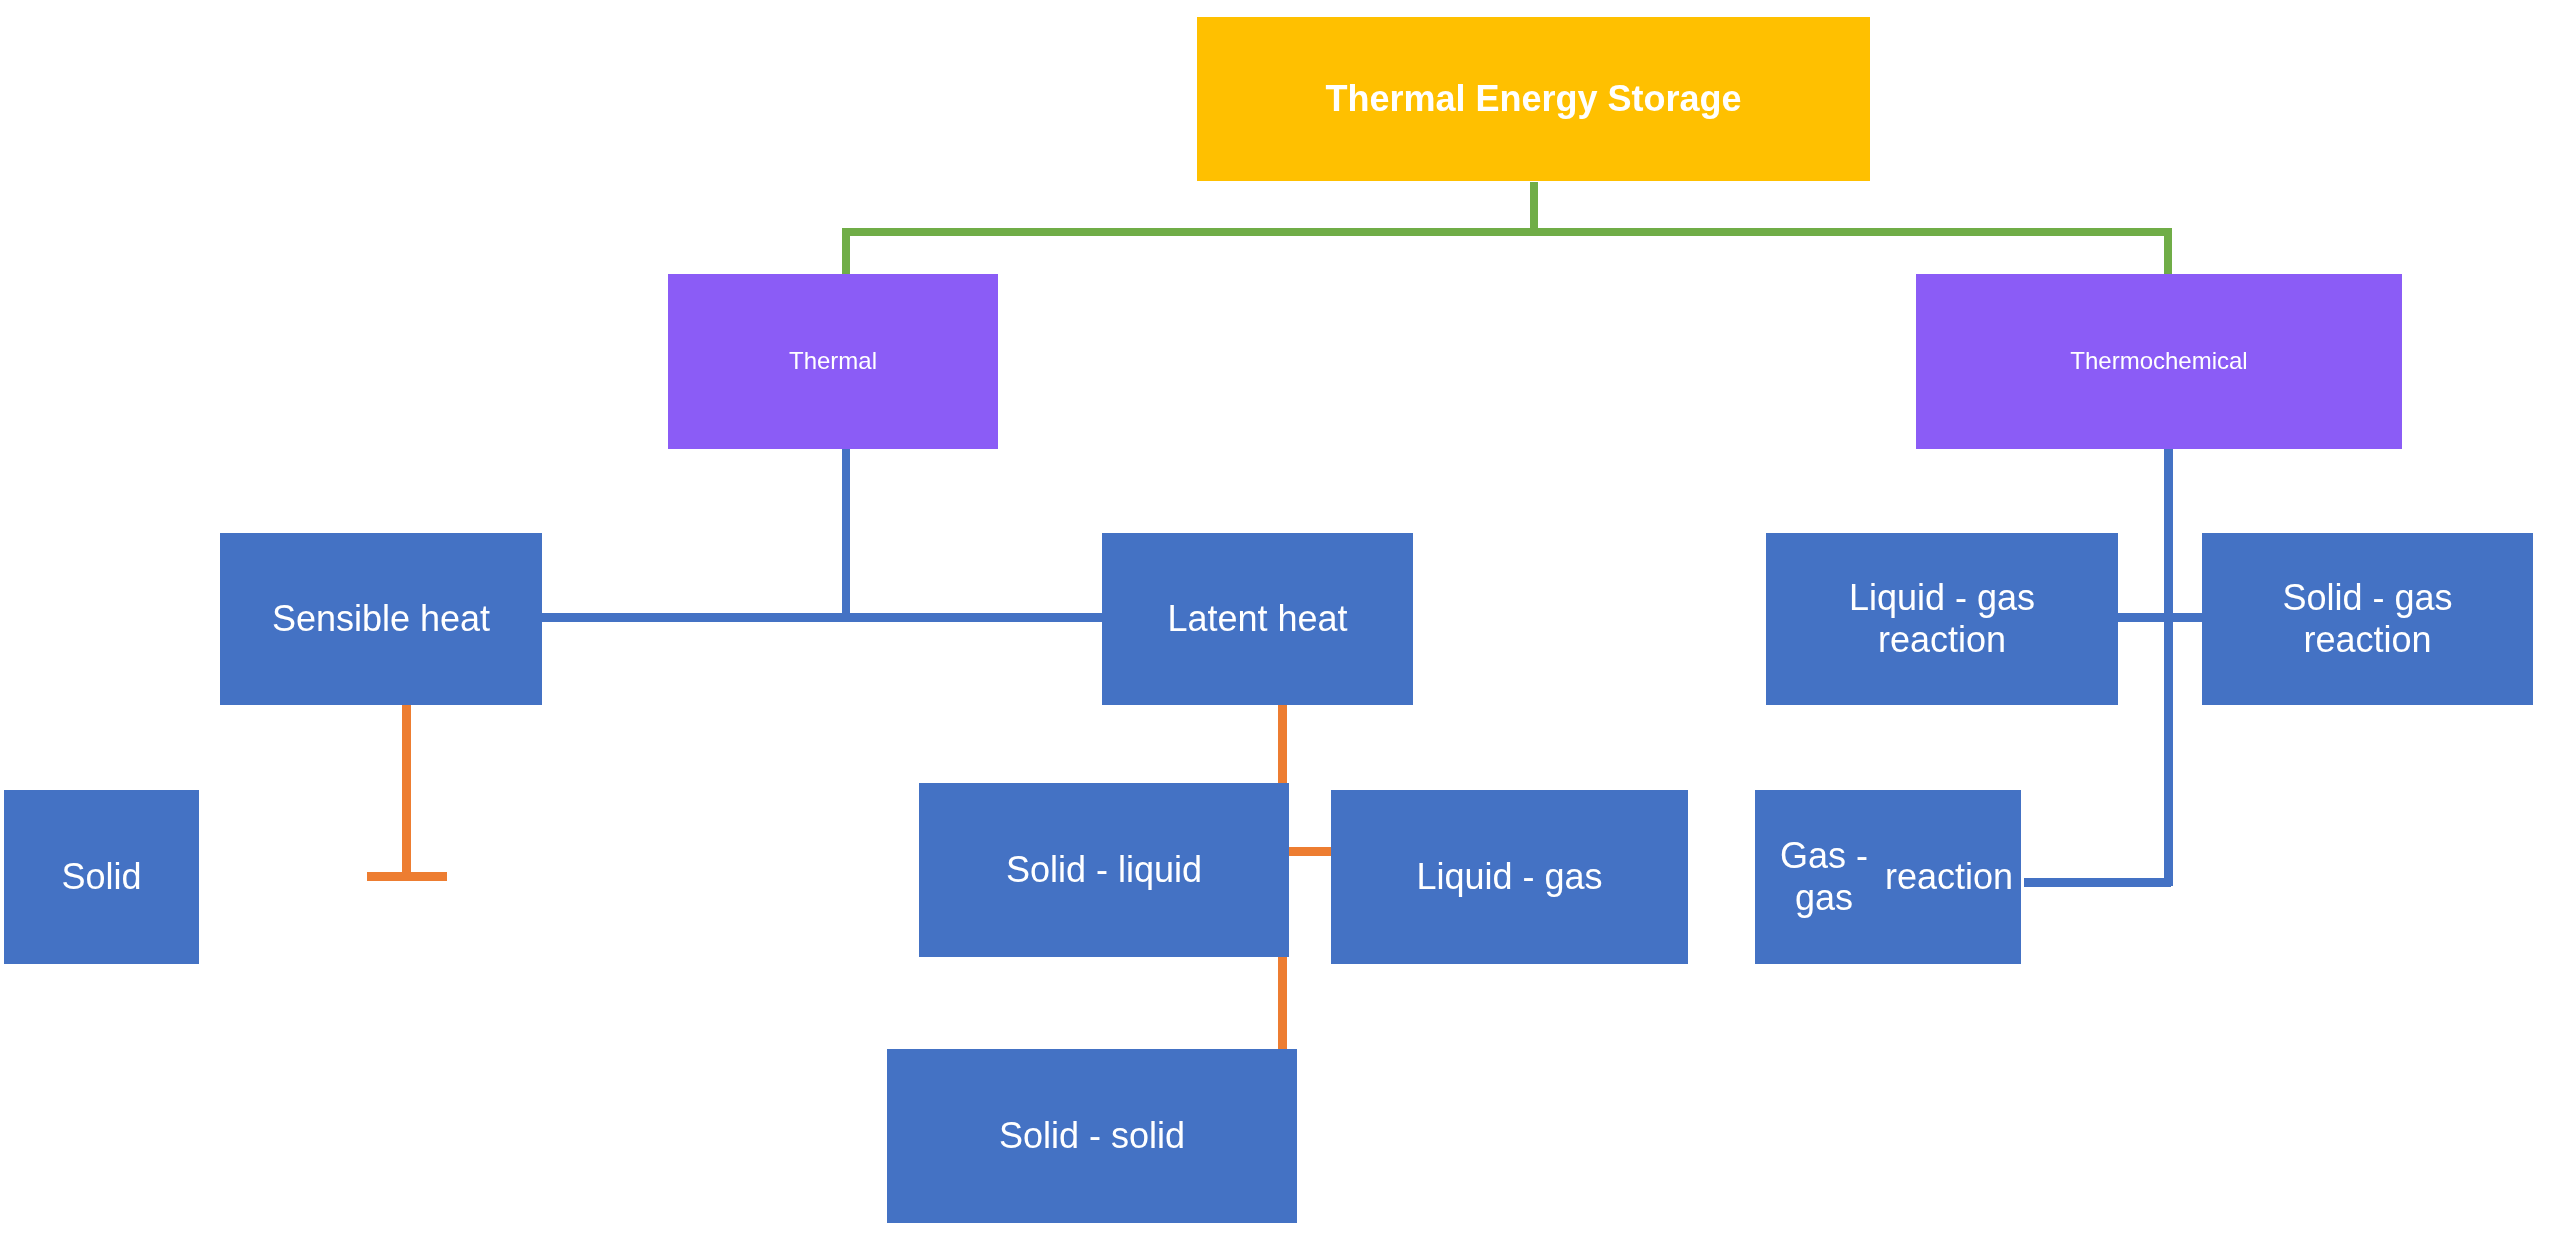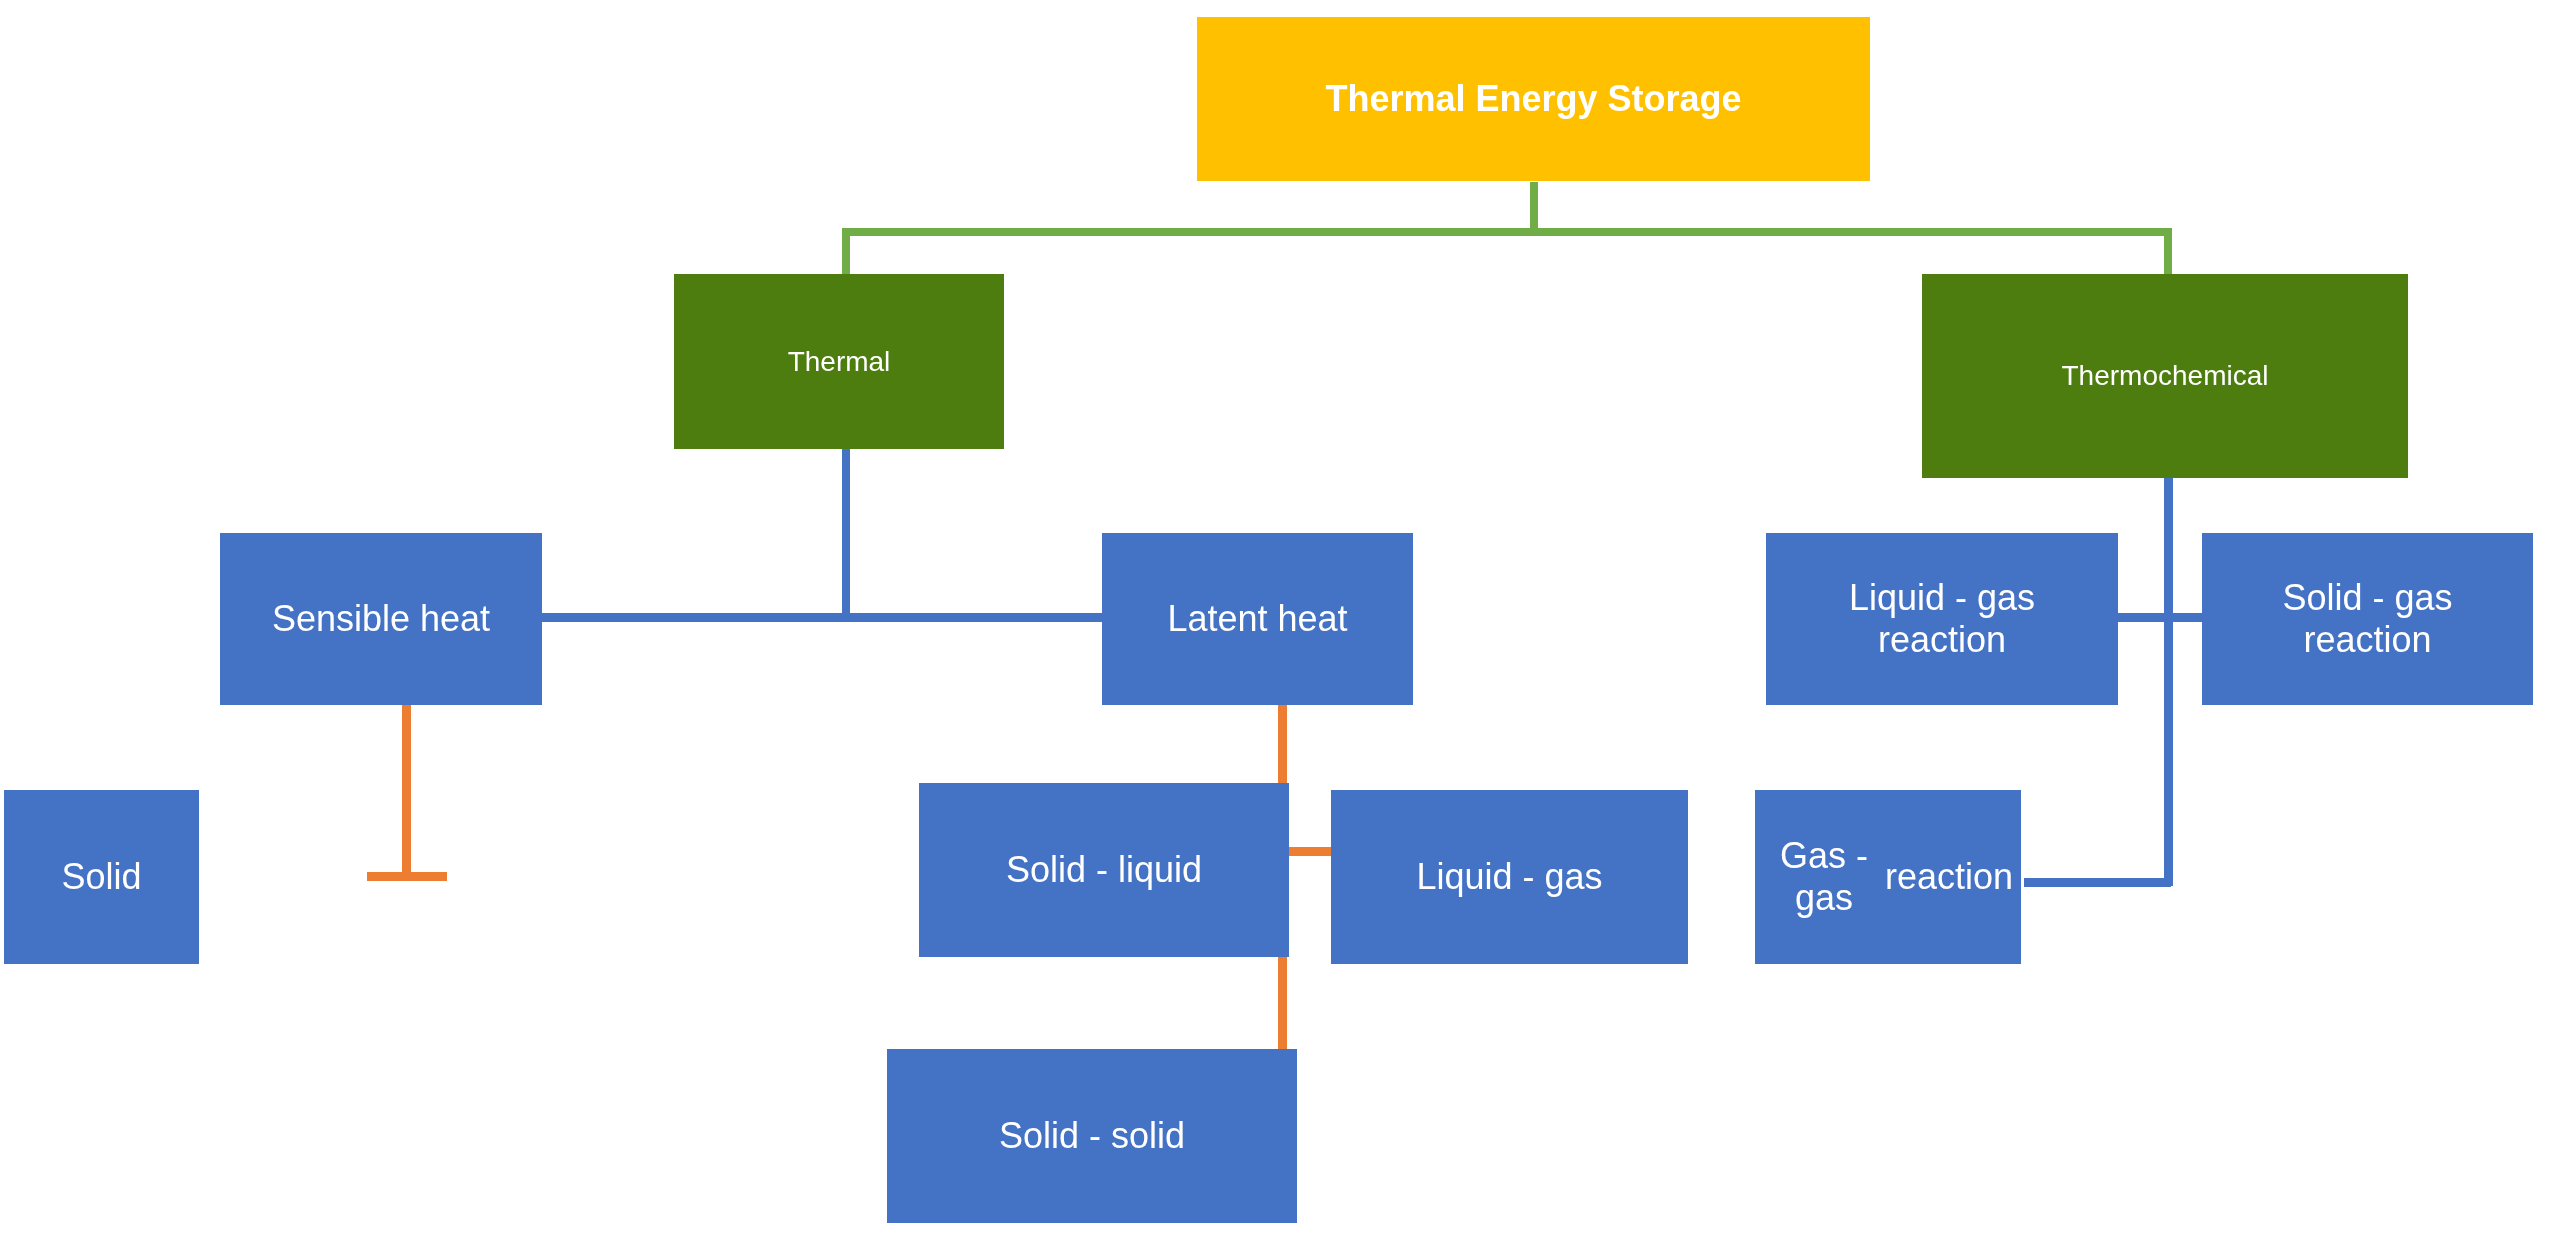--- a/index.html
+++ b/index.html
@@ -27,24 +27,23 @@
     line-height: 1.18;
     z-index: 5;
     padding: 1.6px 8px;
   }
   .node-root {
     background: #FFC000;
     font-weight: bold;
     font-size: 36px;
   }
   .node-level1 {
-    background: #4d7c0f;
+    background: #8b5cf6;
     font-weight: normal;
-    font-size: 28px;
-    margin-left: 6px;
+    font-size: 24px;
   }
   .node-level2, .node-level3 {
     background: #4472C4;
     font-weight: normal;
     font-size: 36px;
   }
   .conn {
     position: absolute;
     z-index: 1;
   }
@@ -80,21 +79,21 @@
   <div class="conn conn-blue" style="left:2115px; top:613px; width:92px; height:8.7px;"></div>
   <div class="conn conn-blue" style="left:2024px; top:878px; width:147px; height:8.7px;"></div>
 
   <div class="node node-root" style="left:1197px; top:17.4px; width:673px; height:164px;">
     <span>Thermal Energy Storage</span>
   </div>
 
   <div class="node node-level1" style="left:668px; top:274px; width:330px; height:175px;">
     <span>Thermal</span>
   </div>
-  <div class="node node-level1" style="left:1916px; top:274px; width:486px; height:204px;text-align:center;">
+  <div class="node node-level1" style="left:1916px; top:274px; width:486px; height:175px;text-align:center;">
     <span>Thermochemical</span>
   </div>
 
   <div class="node node-level2" style="left:220px; top:533px; width:322px; height:172px;">
     <span>Sensible heat</span>
   </div>
   <div class="node node-level2" style="left:1102px; top:533px; width:311px; height:172px;">
     <span>Latent heat</span>
   </div>
 

